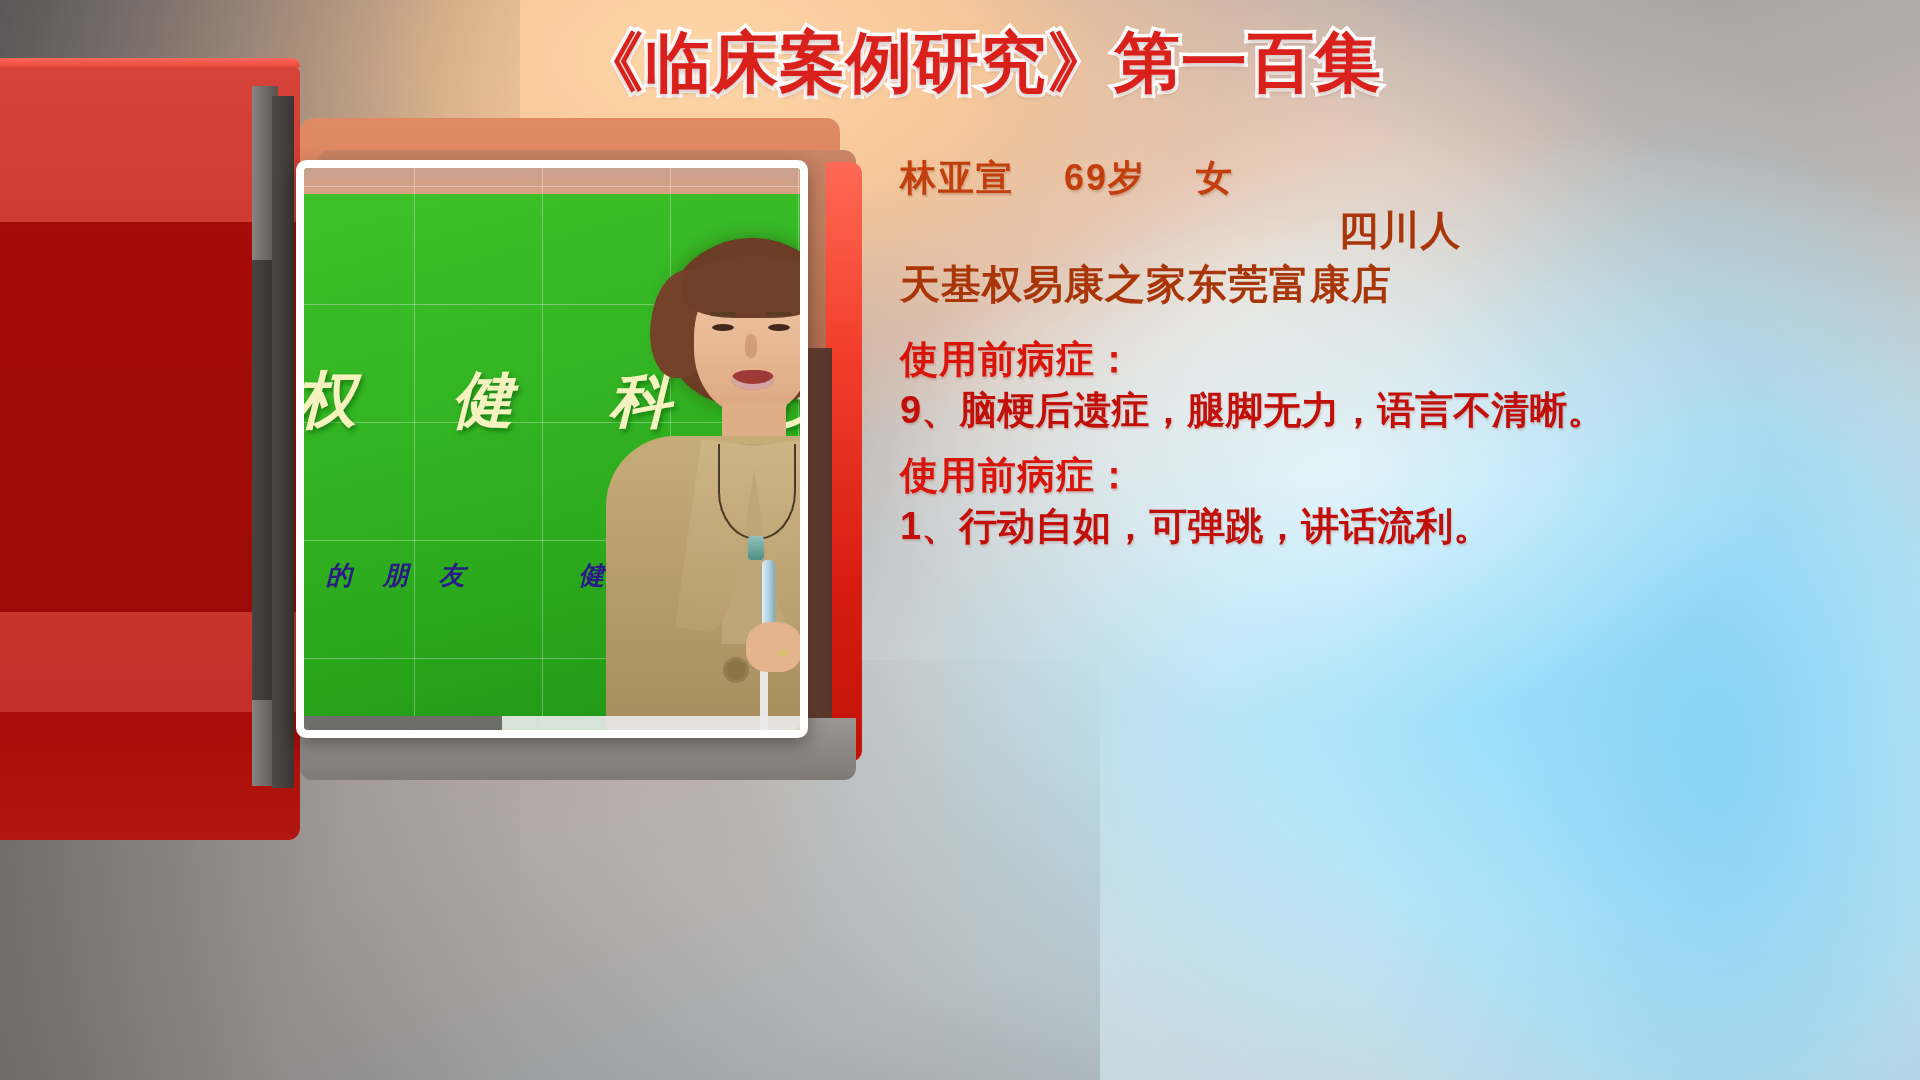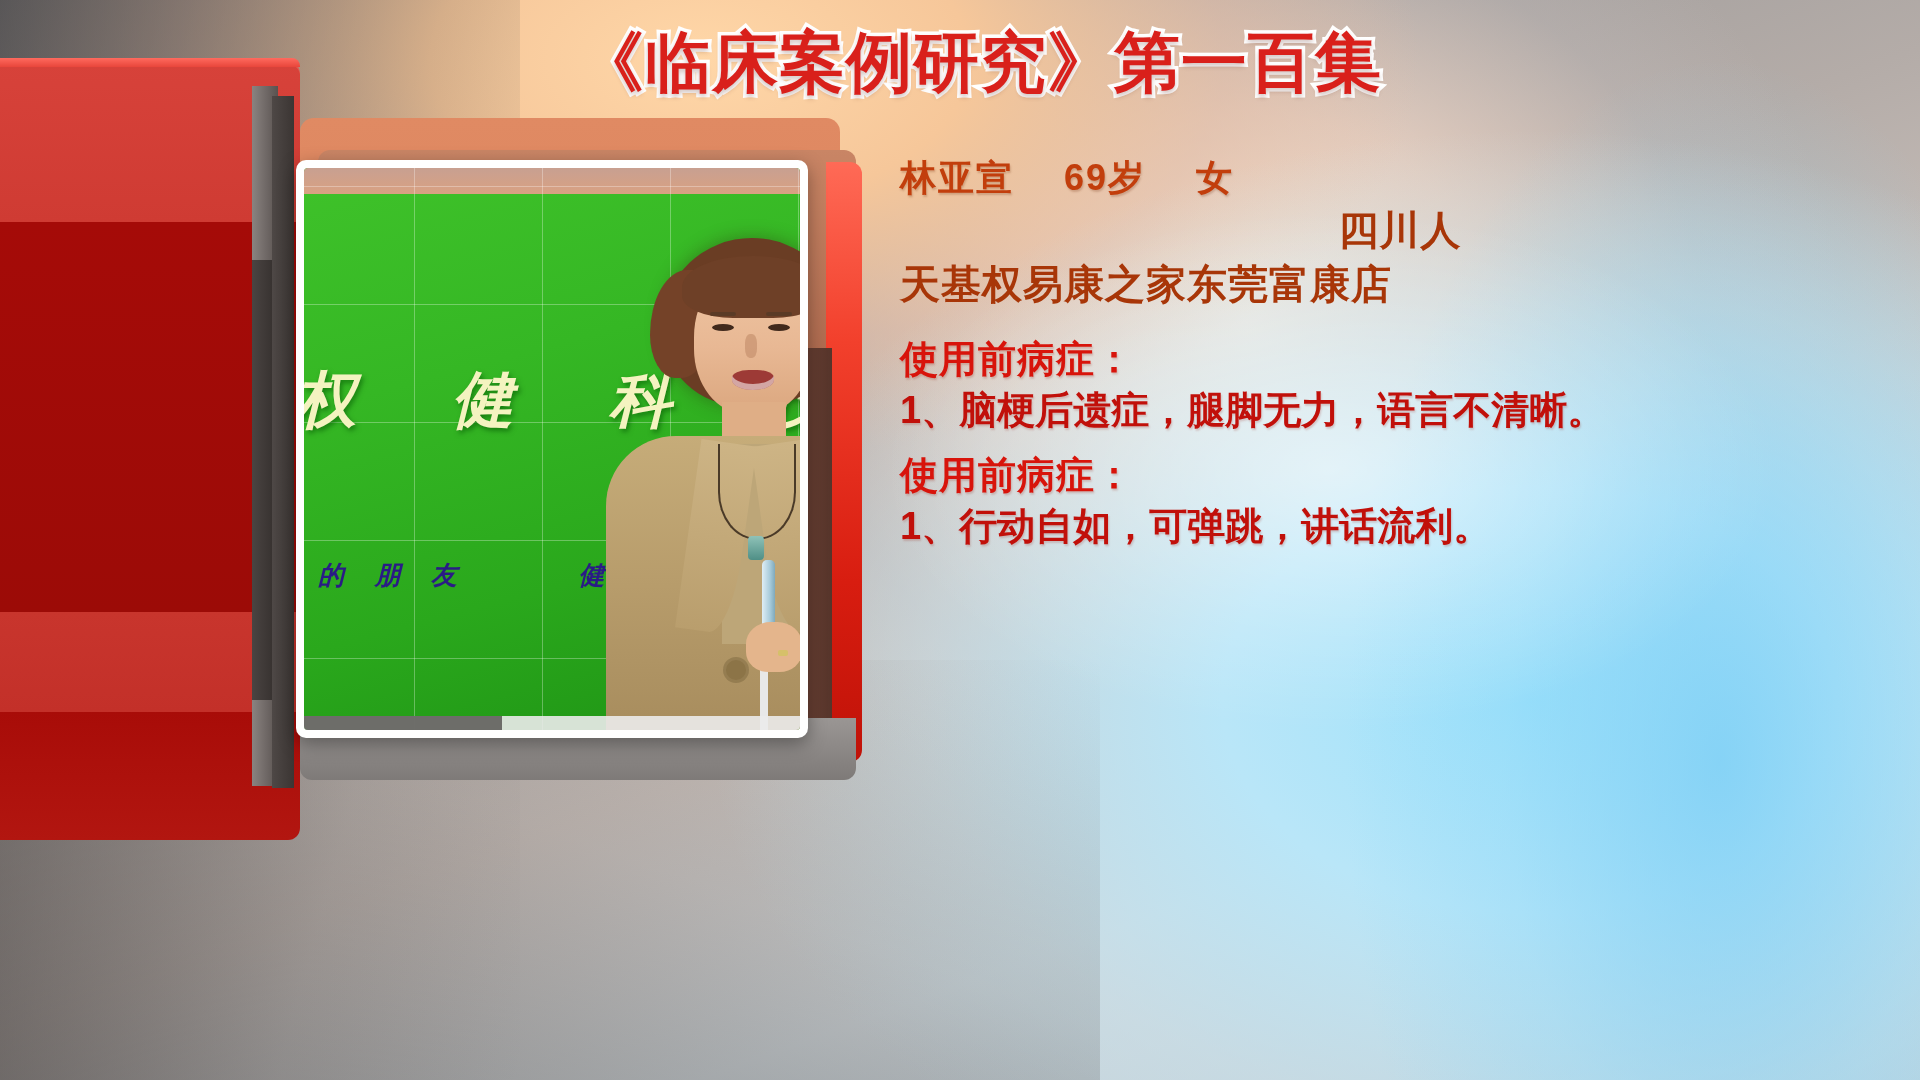--- a/index.html
+++ b/index.html
@@ -182,21 +182,21 @@
     font-size: 62px;
     font-weight: bold;
     font-style: italic;
     letter-spacing: 40px;
     color: #f4f3c0;
     text-shadow: 2px 3px 5px rgba(0,80,0,0.55);
     white-space: nowrap;
   }
   .photo-cal-sub {
     position: absolute;
-    top: 390px; left: 0; right: 0;
+    top: 390px; left: 8px; right: 0;
     display: flex;
     justify-content: space-between;
     padding: 0 14px;
     box-sizing: border-box;
     font-family: "Liberation Serif", "DejaVu Serif", serif;
     font-size: 26px;
     font-weight: bold;
     font-style: italic;
     letter-spacing: 12px;
     color: #2a1b86;
@@ -448,21 +448,21 @@
       <span>69岁</span>
       <span class="sep"></span>
       <span>女</span>
     </div>
 
     <div class="info-origin">四川人</div>
     <div class="info-store">天基权易康之家东莞富康店</div>
 
     <div class="section">
       <div class="section-head">使用前病症：</div>
-      <div class="section-item">1、脑梗后遗症，腿脚无力，语言不清晰。</div>
+      <div class="section-item">9、脑梗后遗症，腿脚无力，语言不清晰。</div>
     </div>
 
     <div class="section">
       <div class="section-head">使用前病症：</div>
       <div class="section-item">1、行动自如，可弹跳，讲话流利。</div>
     </div>
 
   </div>
 
 </div>

